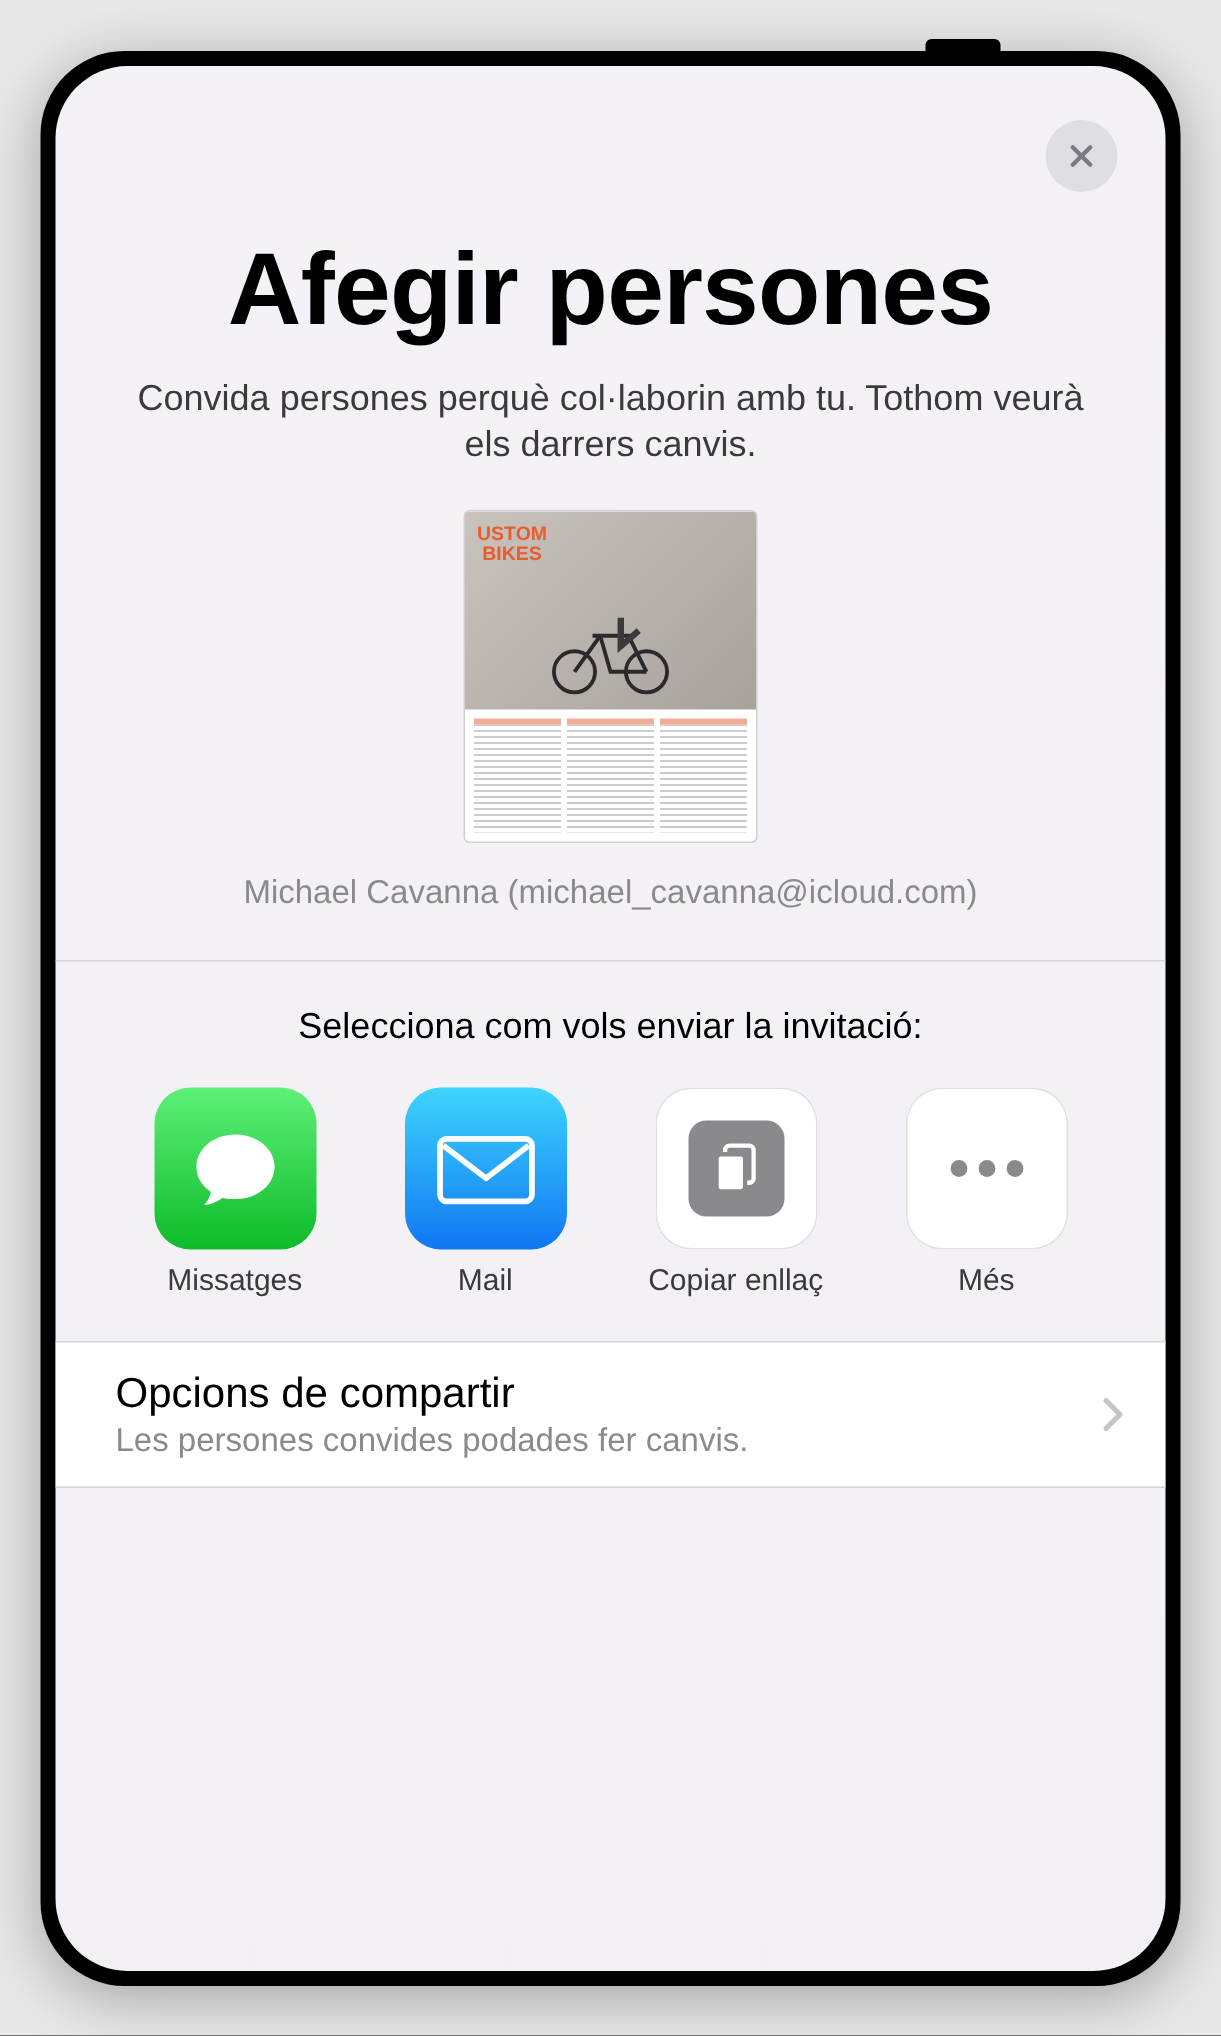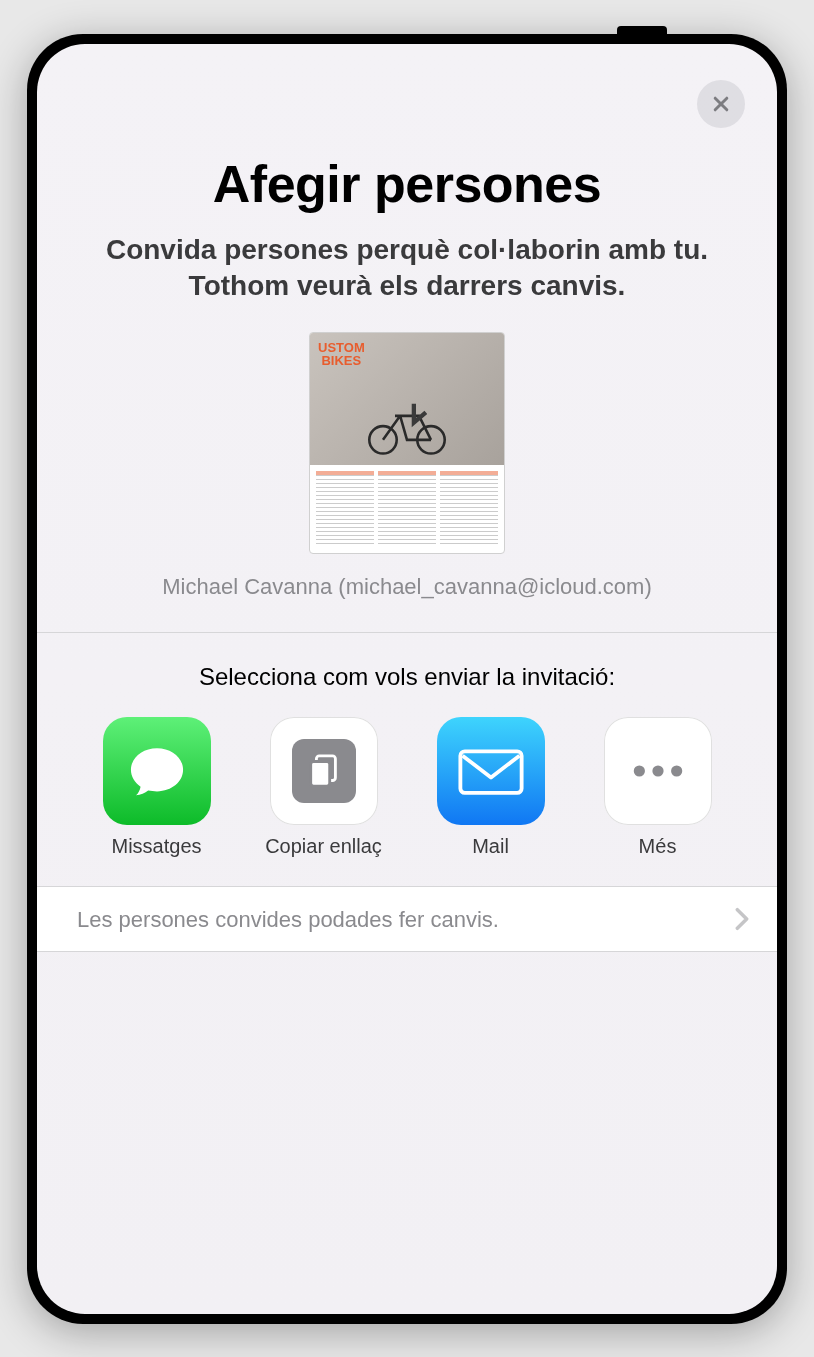--- a/index.html
+++ b/index.html
@@ -53,31 +53,31 @@
       align-items: center;
       justify-content: center;
       cursor: pointer;
     }
     .close-btn svg { width: 20px; height: 20px; }
     .header-section {
       padding: 110px 40px 0 40px;
       text-align: center;
     }
     .title {
-      font-size: 52px;
+      font-size: 68px;
       font-weight: 700;
       color: #000;
       letter-spacing: -0.5px;
     }
     .subtitle {
-      font-size: 28px;
+      font-size: 24px;
       color: #3a3a3c;
       margin-top: 18px;
       line-height: 1.3;
-      font-weight: 700;
+      font-weight: 400;
     }
     .doc-preview {
       margin: 28px auto 0;
       width: 196px;
       height: 222px;
       background: #fff;
       border: 1px solid #d0d0d0;
       border-radius: 4px;
       overflow: hidden;
       position: relative;
@@ -268,57 +268,58 @@
         <div class="share-item">
           <div class="share-icon icon-messages">
             <svg viewBox="0 0 60 60" width="68" height="68" fill="#fff">
               <path d="M30 10c-13 0-23 8.5-23 19 0 6 3.3 11.3 8.5 14.8-0.5 2.8-2 5.8-4 7.7 4-0.3 8-2 10.7-4.2 2.5 0.5 5.1 0.7 7.8 0.7 13 0 23-8.5 23-19S43 10 30 10z"></path>
             </svg>
           </div>
           <div class="share-label">Missatges</div>
         </div>
 
         <div class="share-item">
+          <div class="share-icon icon-mail">
+            <svg viewBox="0 0 64 48" width="70" height="54" fill="none" stroke="#fff" stroke-width="3.5" stroke-linejoin="round">
+              <rect x="4" y="6" width="56" height="38" rx="4" fill="none"></rect>
+              <path d="M6 10 L32 30 L58 10"></path>
+            </svg>
+          </div>
+          <div class="share-label">Mail</div>
+        </div>
+
+        <div class="share-item">
           <div class="share-icon icon-copy">
             <div class="copy-inner">
               <svg viewBox="0 0 40 40" width="38" height="38" fill="none" stroke="#fff" stroke-width="3" stroke-linejoin="round">
                 <rect x="12" y="4" width="20" height="26" rx="3" fill="#8a8a8e"></rect>
                 <rect x="6" y="10" width="20" height="26" rx="3" fill="#fff" stroke="#8a8a8e"></rect>
               </svg>
             </div>
           </div>
           <div class="share-label">Copiar enllaç</div>
         </div>
 
         <div class="share-item">
-          <div class="share-icon icon-mail">
-            <svg viewBox="0 0 64 48" width="70" height="54" fill="none" stroke="#fff" stroke-width="3.5" stroke-linejoin="round">
-              <rect x="4" y="6" width="56" height="38" rx="4" fill="none"></rect>
-              <path d="M6 10 L32 30 L58 10"></path>
-            </svg>
-          </div>
-          <div class="share-label">Mail</div>
-        </div>
-
-        <div class="share-item">
           <div class="share-icon icon-more">
             <svg viewBox="0 0 60 20" width="56" height="20" fill="#8a8a8e">
               <circle cx="10" cy="10" r="6"></circle>
               <circle cx="30" cy="10" r="6"></circle>
               <circle cx="50" cy="10" r="6"></circle>
             </svg>
           </div>
           <div class="share-label">Més</div>
         </div>
 
       </div>
     </div>
 
     <div class="options-row">
       <div class="options-text">
+        <div class="options-title">Opcions de compartir</div>
         <div class="options-sub">Les persones convides podades fer canvis.</div>
       </div>
       <svg class="chevron" viewBox="0 0 12 20" fill="none" stroke="#c5c5c7" stroke-width="3" stroke-linecap="round" stroke-linejoin="round">
         <path d="M2 2 L10 10 L2 18"></path>
       </svg>
     </div>
 
   </div>
 </div>
 

